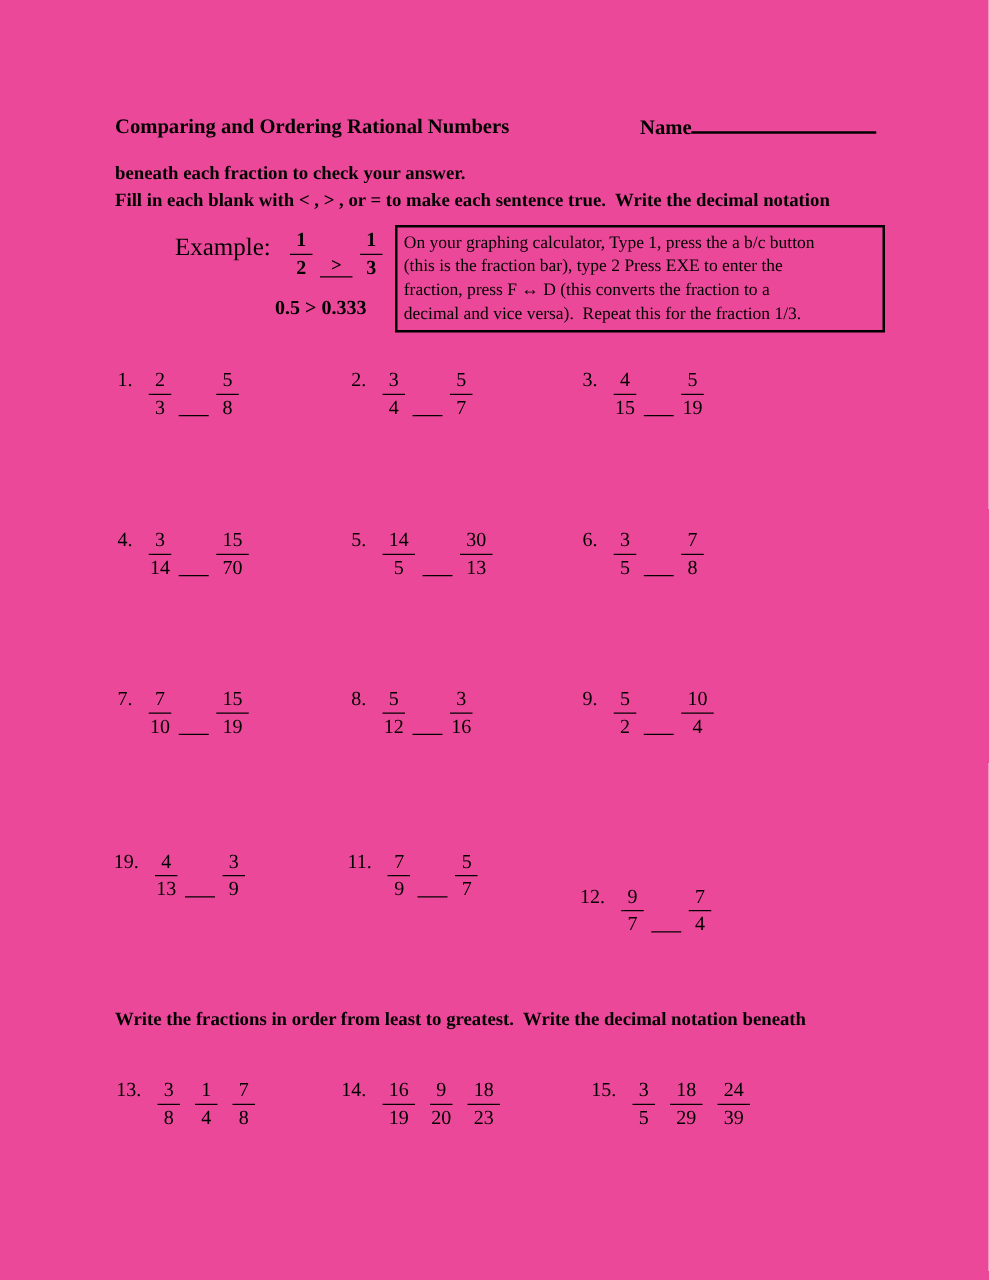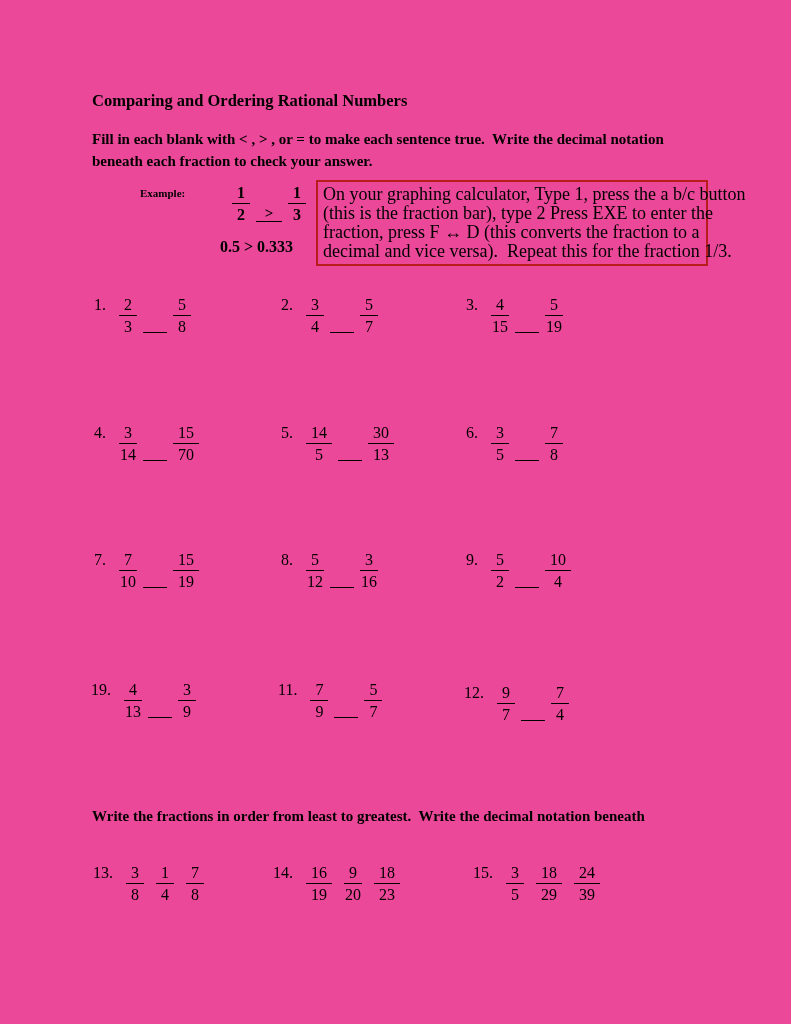--- a/index.html
+++ b/index.html
@@ -16,54 +16,55 @@
 
   .title { left: 92px; top: 91px; font-size: 16.5px; font-weight: bold; white-space: pre; }
   .namebox { left: 512px; top: 91px; font-size: 16.5px; font-weight: bold; white-space: nowrap; }
   .nameline { display: inline-block; width: 148px; height: 14px; border-bottom: 2px solid #000; }
 
   .instr { font-size: 15px; font-weight: bold; line-height: 21.5px; }
   .instr div { white-space: pre; }
   .instr1 { left: 92px; top: 129px; }
   .instr2 { left: 92px; top: 806px; }
 
-  .example-label { left: 140px; top: 187px; font-size: 11px; font-weight: bold; }
+  .example-label { left: 140px; top: 187px; font-size: 20px; font-weight: normal; }
   .fracpair { display: flex; align-items: flex-start; }
   .frac { display: inline-flex; flex-direction: column; align-items: center; font-size: 16px; line-height: 18px; }
   .fn { border-bottom: 1.5px solid #000; padding: 0 5px 1px 5px; }
   .fd { padding-top: 2px; }
   .blank { width: 24px; border-bottom: 1.5px solid #000; align-self: flex-end; margin: 0 6px 3px 6px; }
   .blank.filled { width: 26px; text-align: center; font-weight: bold; font-size: 15px; line-height: 16px; margin-bottom: 2px; }
   .example-fracs { left: 232px; top: 184px; }
   .example-fracs .frac { font-weight: bold; }
   .example-decimal { left: 220px; top: 238px; font-size: 16px; font-weight: bold; white-space: pre; }
 
   .calcbox {
     left: 316px; top: 180px; width: 378px;
-    border: 2px solid #b91c1c;
+    border: 2px solid #000000;
     padding: 3px 5px;
-    font-size: 18px; line-height: 19px;
+    font-size: 14px; line-height: 19px;
   }
   .calcbox div { white-space: pre; }
 
   .problem { display: flex; align-items: flex-start; font-size: 16px; }
   .pnum { margin-right: 13px; line-height: 18px; }
   .order .frac { margin-right: 12px; }
 </style>
 </head>
 <body>
 
 <div class="page">
 
   <div class="abs title">Comparing and Ordering Rational Numbers</div>
 
+  <div class="abs namebox"><span>Name</span><span class="nameline"></span></div>
 
   <div class="abs instr instr1">
+    <div>beneath each fraction to check your answer.</div>
     <div>Fill in each blank with &lt; , &gt; , or = to make each sentence true.  Write the decimal notation</div>
-    <div>beneath each fraction to check your answer.</div>
   </div>
 
   <div class="abs example-label">Example:</div>
 
   <div class="abs example-fracs">
     <div class="fracpair">
       <span class="frac">
         <span class="fn">1</span>
         <span class="fd">2</span>
       </span>
@@ -212,21 +213,21 @@
     <span class="frac">
         <span class="fn">7</span>
         <span class="fd">9</span>
       </span>
     <span class="blank"></span>
     <span class="frac">
         <span class="fn">5</span>
         <span class="fd">7</span>
       </span>
   </div>
-  <div class="abs problem" style="left:464px;top:684px">
+  <div class="abs problem" style="left:464px;top:709px">
     <span class="pnum">12.</span>
     <span class="frac">
         <span class="fn">9</span>
         <span class="fd">7</span>
       </span>
     <span class="blank"></span>
     <span class="frac">
         <span class="fn">7</span>
         <span class="fd">4</span>
       </span>

